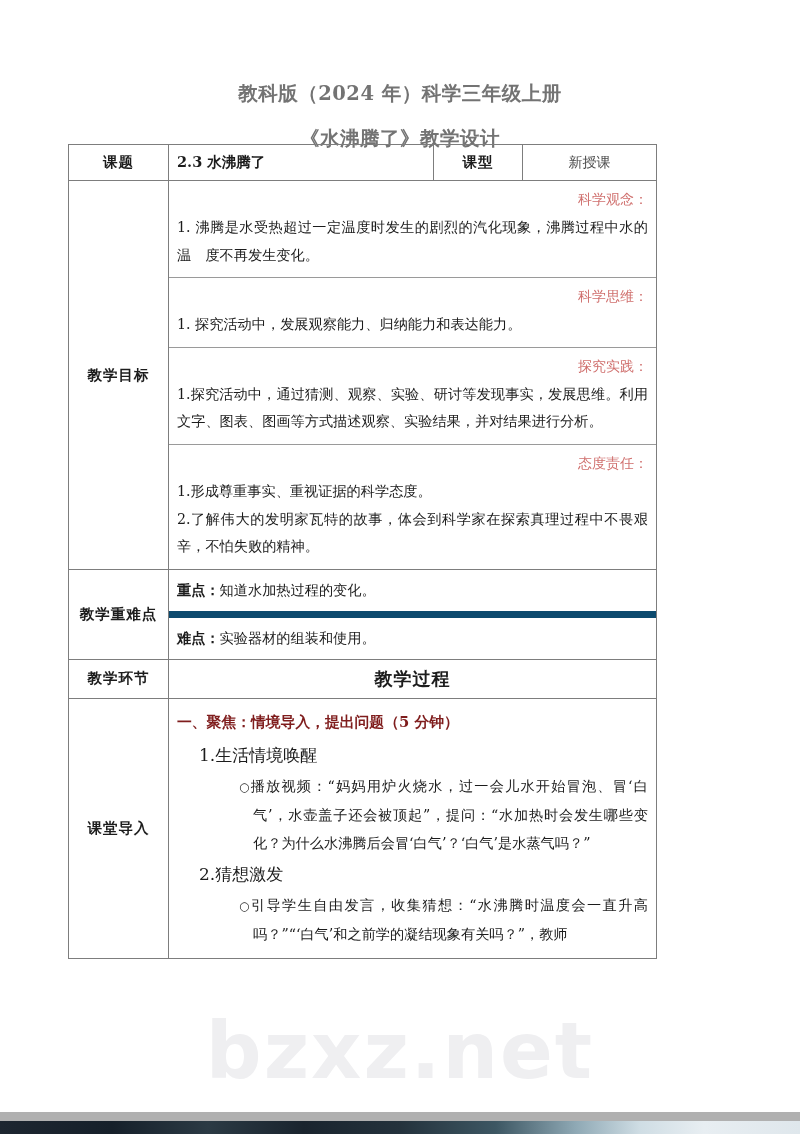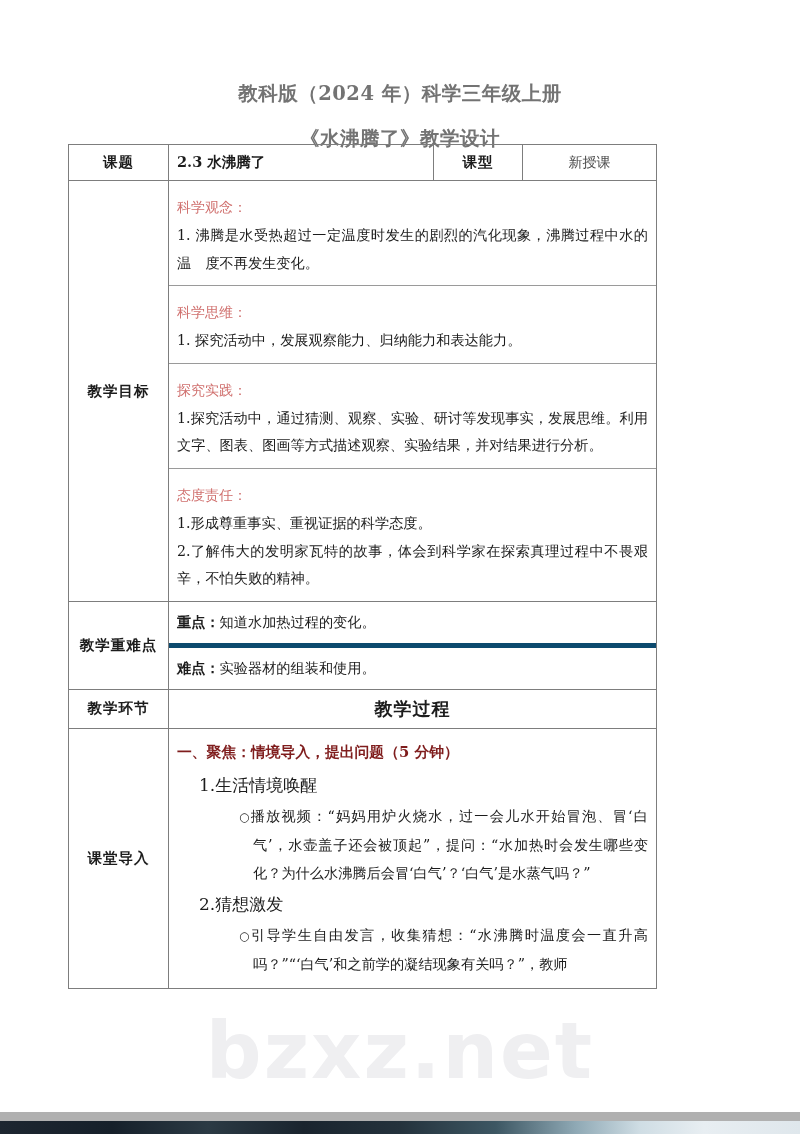--- a/index.html
+++ b/index.html
@@ -99,36 +99,37 @@
   
   .obj-block {
     padding: 6px 8px 8px 8px;
     border-bottom: 1px solid #9a9a9a;
   }
   .obj-block:last-child { border-bottom: none; }
   .obj-head {
     color: #d0706e;
     font-size: 14px;
     line-height: 1.85;
-    margin: 8px 0 1px 0;
+    margin: 0 0 1px 0;
+    text-align: right;
   }
   .obj-body {
     color: #1c1c1c;
     font-size: 14.2px;
     line-height: 1.95;
     margin: 0;
     text-align: justify;
   }
 
   .kd-line {
     padding: 9px 8px 9px 8px;
     font-size: 14.2px;
     color: #1c1c1c;
     line-height: 1.6;
-    border-bottom: 5px solid #0c4a6e;
+    border-bottom: 7px solid #0c4a6e;
   }
   .kd-line:last-child { border-bottom: none; }
   .kd-tag { font-weight: bold; }
 
   .proc-hdr {
     text-align: center;
     vertical-align: middle !important;
     font-weight: bold;
     font-size: 18px;
     color: #1c1c1c;

